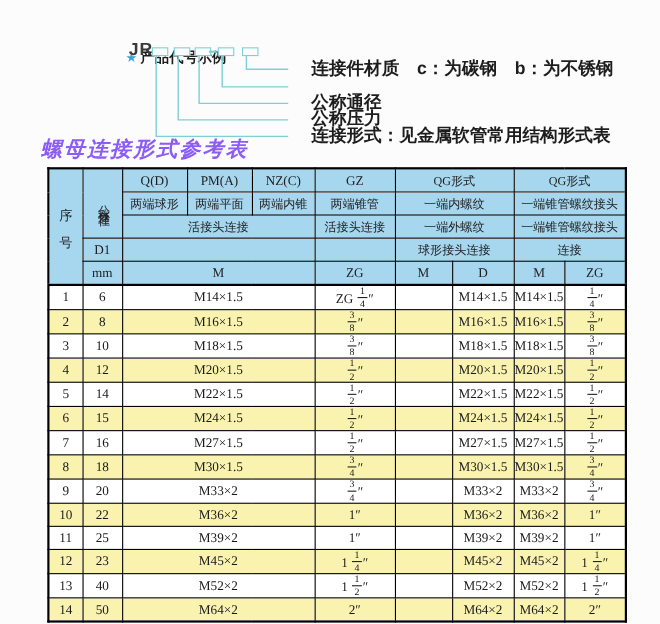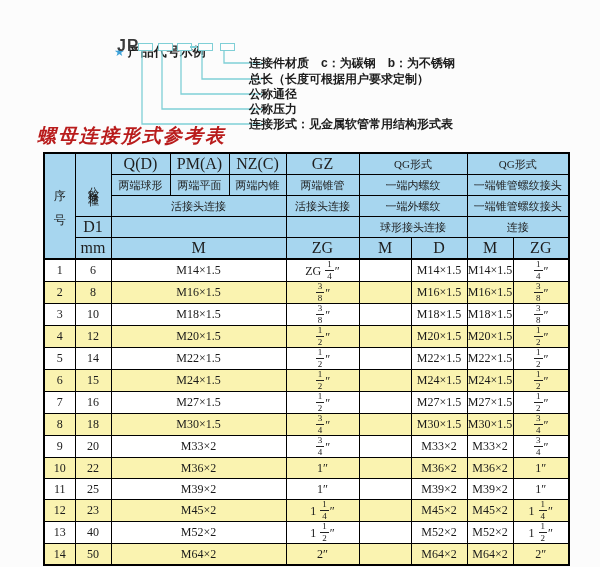--- a/index.html
+++ b/index.html
@@ -9,40 +9,40 @@
     overflow:hidden;
   }
 
   
   .diagram-title { position:absolute; left:114px; top:19px; font-size:13px; font-weight:bold; white-space:nowrap;margin-top:24px; }
   .star { color:#3fa3da; margin-right:3px; font-size:12px; }
   .jr-prefix { position:absolute; left:117px; top:37px; font-size:16px; font-weight:bold; color:#3a3a3a; letter-spacing:1px; }
   .code-box { position:absolute; top:43px; width:13px; height:6px; border:1px solid #7fcfd6; background:#fdfdfd; }
   .code-dash { position:absolute; top:46px; left:190px; width:7px; height:0; border-top:2px solid #7fcfd6; }
   .connectors { position:absolute; left:0; top:0; }
-  .diag-label { position:absolute; left:249px; font-size:12px; font-weight:bold; white-space:nowrap; line-height:14px; }
+  .diag-label { position:absolute; left:283px; font-size:16px; font-weight:bold; white-space:nowrap; line-height:14px; }
 
   
   .table-title {
     position:absolute; left:37px; top:123px; font-size:19px; font-weight:bold; font-style:italic;
-    font-family:"DejaVu Serif","Liberation Serif",serif; letter-spacing:2px; color:#b91c1c;
+    font-family:"DejaVu Serif","Liberation Serif",serif; letter-spacing:2px; color:#8b5cf6;
   }
 
   
   table.main {
     position:absolute; left:43px; top:152px; width:525px;
     border-collapse:collapse; table-layout:fixed; border:2px solid #000;
   }
   table.main th, table.main td {
     border:1px solid #000; padding:0; text-align:center; vertical-align:middle; overflow:hidden;
   }
   thead th { background:#a7d6ef; font-weight:normal; font-size:11px; height:20px;
              font-family:"Liberation Serif","DejaVu Serif",serif; }
   thead { border-bottom:2px solid #000; }
-  .lat { font-family:"Liberation Serif","DejaVu Serif",serif; font-size:16px; }
+  .lat { font-family:"Liberation Serif","DejaVu Serif",serif; font-size:12px; }
   .vert { writing-mode:vertical-rl; text-orientation:upright; line-height:1; }
   .sp-wide  { letter-spacing:26px; font-size:12px; }
   .sp-small { letter-spacing:3px; font-size:11px; }
 
   tbody td { font-family:"Liberation Serif","DejaVu Serif",serif; font-size:12px; height:20px; color:#1a1a1a; }
   tbody tr:nth-child(odd)  td { background:#ffffff; }
   tbody tr:nth-child(even) td { background:#faf3b0; }
 
   .frac { display:inline-block; vertical-align:-4px; text-align:center; line-height:1; font-size:9px; margin:0 1px; }
   .frac .num { display:block; border-bottom:1px solid #222; padding:0 2px 1px; }
@@ -66,21 +66,20 @@
 
   <svg class="connectors" width="600" height="140">
     <polyline points="224,50 224,63 262,63" fill="none" stroke="#7fcfd6" stroke-width="1.3"></polyline>
     <polyline points="202,50 202,79 262,79" fill="none" stroke="#7fcfd6" stroke-width="1.3"></polyline>
     <polyline points="181,50 181,94 262,94" fill="none" stroke="#7fcfd6" stroke-width="1.3"></polyline>
     <polyline points="162,50 162,109 262,109" fill="none" stroke="#7fcfd6" stroke-width="1.3"></polyline>
     <polyline points="142,50 142,124 262,124" fill="none" stroke="#7fcfd6" stroke-width="1.3"></polyline>
   </svg>
 
   <div class="diag-label" style="top:56px;">连接件材质　c：为碳钢　b：为不锈钢</div>
-  <div class="diag-label" style="top:72px;">总长（长度可根据用户要求定制）</div>
   <div class="diag-label" style="top:87px;">公称通径</div>
   <div class="diag-label" style="top:102px;">公称压力</div>
   <div class="diag-label" style="top:117px;">连接形式：见金属软管常用结构形式表</div>
 
   <div class="table-title">螺母连接形式参考表</div>
 
   <table class="main">
     <colgroup>
       <col style="width:31px">
         <col style="width:36px">

